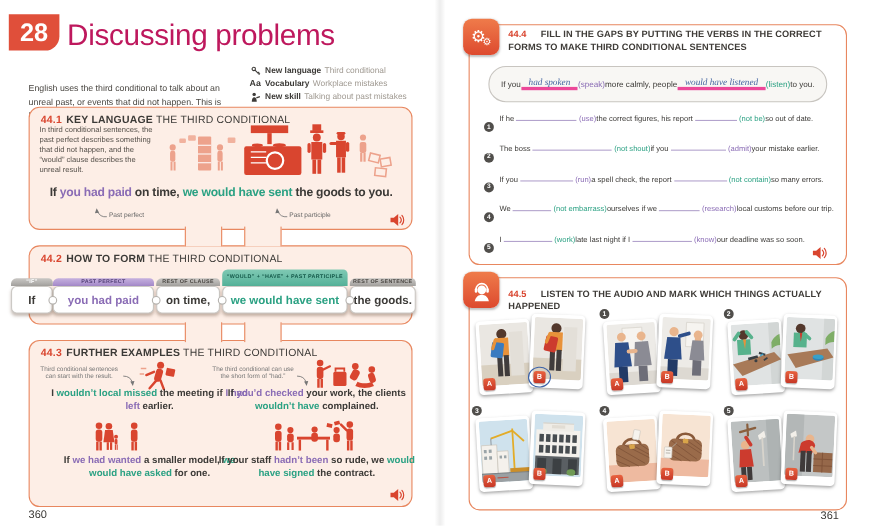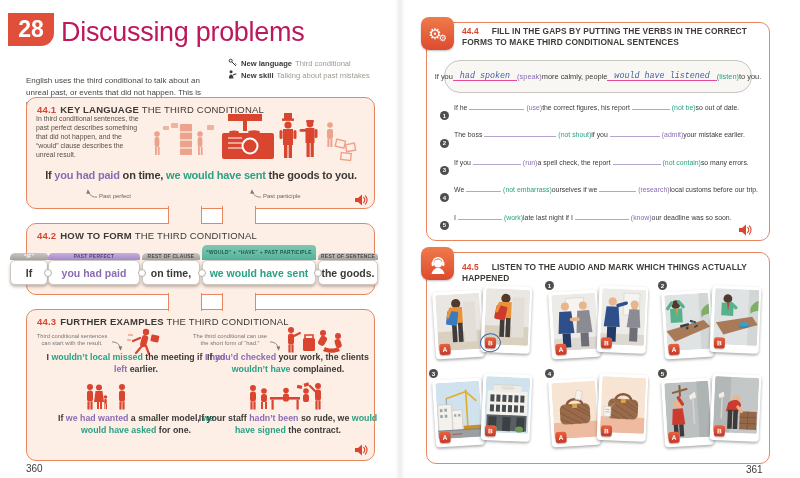--- a/index.html
+++ b/index.html
@@ -18,21 +18,21 @@
         border-left:1.5px solid #e8875f;border-right:1.5px solid #e8875f;z-index:6;box-sizing:border-box}
   .speaker{position:absolute;width:14px;height:12px}
   .pagenum{position:absolute;font-size:10px;color:#3c3a37}
   
   .unit-tab{position:absolute;left:8px;top:13px;width:46px;height:33px;background:#e04f3a;
             border-radius:0 0 13px 0;color:#fff;font-size:23px;font-weight:bold;
             display:flex;align-items:center;justify-content:center}
   .main-title{position:absolute;left:61px;top:17px;font-size:27px;font-weight:400;color:#be185d;letter-spacing:-.3px}
   .intro{position:absolute;left:26px;top:75px;width:192px;font-size:8px;line-height:11.5px;color:#4a4742}
   .info{position:absolute;left:226px;top:58px;font-size:7.6px;line-height:12px}
-  .info .row{display:flex;white-space:nowrap}
+  .info .row{display:flex;align-items:center;white-space:nowrap}
   .info .ic{width:12px;display:inline-flex;justify-content:center;margin-right:3px}
   .info .lb{font-weight:bold;margin-right:3px}
   .info .vl{color:#a09a92}
   
   .desc{position:absolute;left:36px;top:114px;width:106px;font-size:6.9px;line-height:9px;color:#55504a}
   .key-sentence{position:absolute;left:30px;top:169px;width:342px;text-align:center;
                 font-size:11px;font-weight:bold;letter-spacing:-.2px;white-space:nowrap}
   .ann{position:absolute;font-size:6px;color:#666;display:flex;align-items:flex-end;gap:1px}
   
   #puzzle{position:absolute;left:0;top:239px;width:400px;height:46px;z-index:7}
@@ -55,22 +55,22 @@
   .mini{position:absolute}
   
   .iconbox{position:absolute;width:33px;height:33px;border-radius:8px;z-index:8;
            background:linear-gradient(#ef7b4a,#dd4a2f);display:flex;align-items:center;justify-content:center;
            box-shadow:0 1px 2px rgba(0,0,0,.25)}
   .rtitle{position:absolute;font-size:8.4px;font-weight:bold;line-height:10.5px;letter-spacing:.1px;color:#3f3c38}
   .rtitle .num{color:#d9452f;margin-right:13px}
   .exbox{position:absolute;left:444px;top:60px;width:308px;height:33px;background:#f8f7f4;
          border:1.5px solid #c8c5c0;border-radius:16px;display:flex;align-items:center;justify-content:center;
          font-size:7.4px;white-space:nowrap;box-sizing:border-box}
-  .hw{font-family:Liberation Mono, monospace;font-style:italic;color:#41629f;font-size:8.4px;
-      border-bottom:1px solid #ec4899;padding:0 7px;line-height:8px}
+  .hw{font-family:Liberation Serif, serif;font-style:italic;color:#41629f;font-size:8.4px;
+      border-bottom:3px solid #ec4899;padding:0 7px;line-height:8px}
   #q-list{position:absolute;left:440px;top:102px;width:318px}
   .q{display:flex;align-items:baseline;white-space:nowrap;font-size:6.9px;color:#3c3a37;height:27.4px}
   .qnum{flex:0 0 auto;width:9px;height:9px;border-radius:50%;background:#504e4b;color:#fff;
         font-size:6px;font-weight:bold;display:inline-flex;align-items:center;justify-content:center;
         margin-right:5px;align-self:center}
   .blank{display:inline-block;border-bottom:1px solid #b3a3cd;height:7px;margin:0 2px}
   
   .pair{position:absolute;width:104px;height:78px}
   .pnum{position:absolute;left:-4px;top:-5px;width:9px;height:9px;border-radius:50%;background:#504e4b;
         color:#fff;font-size:6.2px;font-weight:bold;display:flex;align-items:center;justify-content:center;z-index:5}
@@ -100,20 +100,25 @@
   <div class="info">
     <div class="row">
       <span class="ic">
         <svg width="9" height="9" viewBox="0 0 10 10">
             <circle cx="3" cy="3" r="1.7" fill="none" stroke="#3d3b38" stroke-width="1.1"></circle>
             <path d="M4.2 4.2L8.8 8.8M7.2 7.2l1.3-1.1M8.3 8.3l1-.9" stroke="#3d3b38" stroke-width="1.1" fill="none"></path>
           </svg>
       </span>
       <span class="lb">New language</span>
       <span class="vl">Third conditional</span>
+    </div>
+    <div class="row">
+      <span class="ic" style="font-weight:bold;font-size:8px">Aa</span>
+      <span class="lb">Vocabulary</span>
+      <span class="vl">Workplace mistakes</span>
     </div>
     <div class="row">
       <span class="ic">
         <svg width="9" height="9" viewBox="0 0 10 10">
             <circle cx="3.4" cy="2" r="1.7" fill="#3d3b38"></circle>
             <path d="M1 9.5c0-3.2 1.2-4.6 2.5-4.6S6 6.3 6 9.5z" fill="#3d3b38"></path>
             <path d="M5.6 5.6L9.2 4.2" stroke="#3d3b38" stroke-width="1.3"></path>
           </svg>
       </span>
       <span class="lb">New skill</span>

